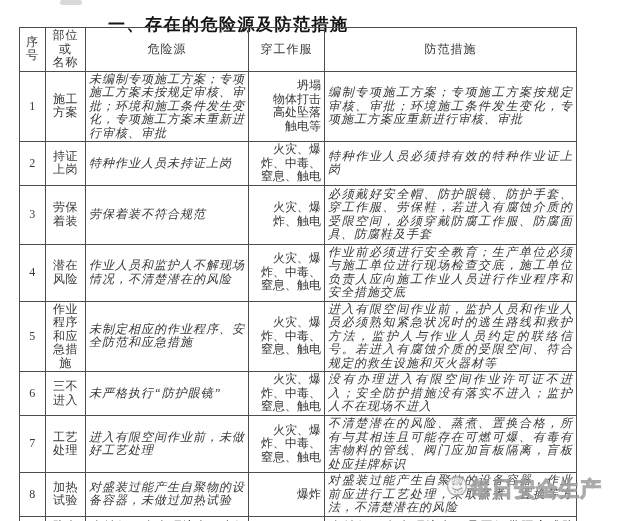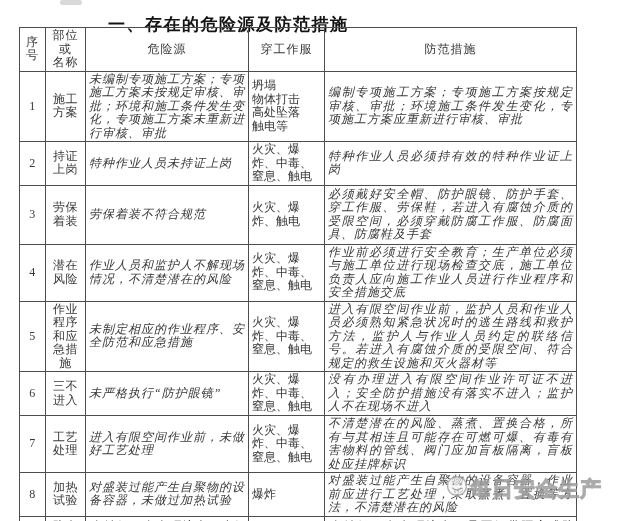--- a/index.html
+++ b/index.html
@@ -23,21 +23,21 @@
     border:1px solid #4d4d4d;
     vertical-align:middle;
     padding:1px 3px;
     line-height:13.5px;
     white-space:pre-line;
     word-break:break-all;
     overflow:hidden;
   }
   table.hz th{font-weight:normal;text-align:center;letter-spacing:1px;}
   td.c-no,td.c-name{text-align:center;letter-spacing:0.5px;}
-  td.c-acc{text-align:left;letter-spacing:0;padding:1px 1px;}
+  td.c-acc{text-align:right;letter-spacing:0;padding:1px 1px;}
   td.c-hazard,td.c-meas{text-align:justify;text-justify:inter-ideograph;letter-spacing:1px;padding:1px 4px;font-style:italic;}
   thead tr{height:31px;}
   tbody tr:nth-child(1){height:67px;}
   tbody tr:nth-child(2){height:38px;}
   tbody tr:nth-child(3){height:59px;}
   tbody tr:nth-child(4){height:56px;}
   tbody tr:nth-child(5){height:70px;}
   tbody tr:nth-child(6){height:44px;}
   tbody tr:nth-child(7){height:48px;}
   tbody tr:nth-child(8){height:40px;}

